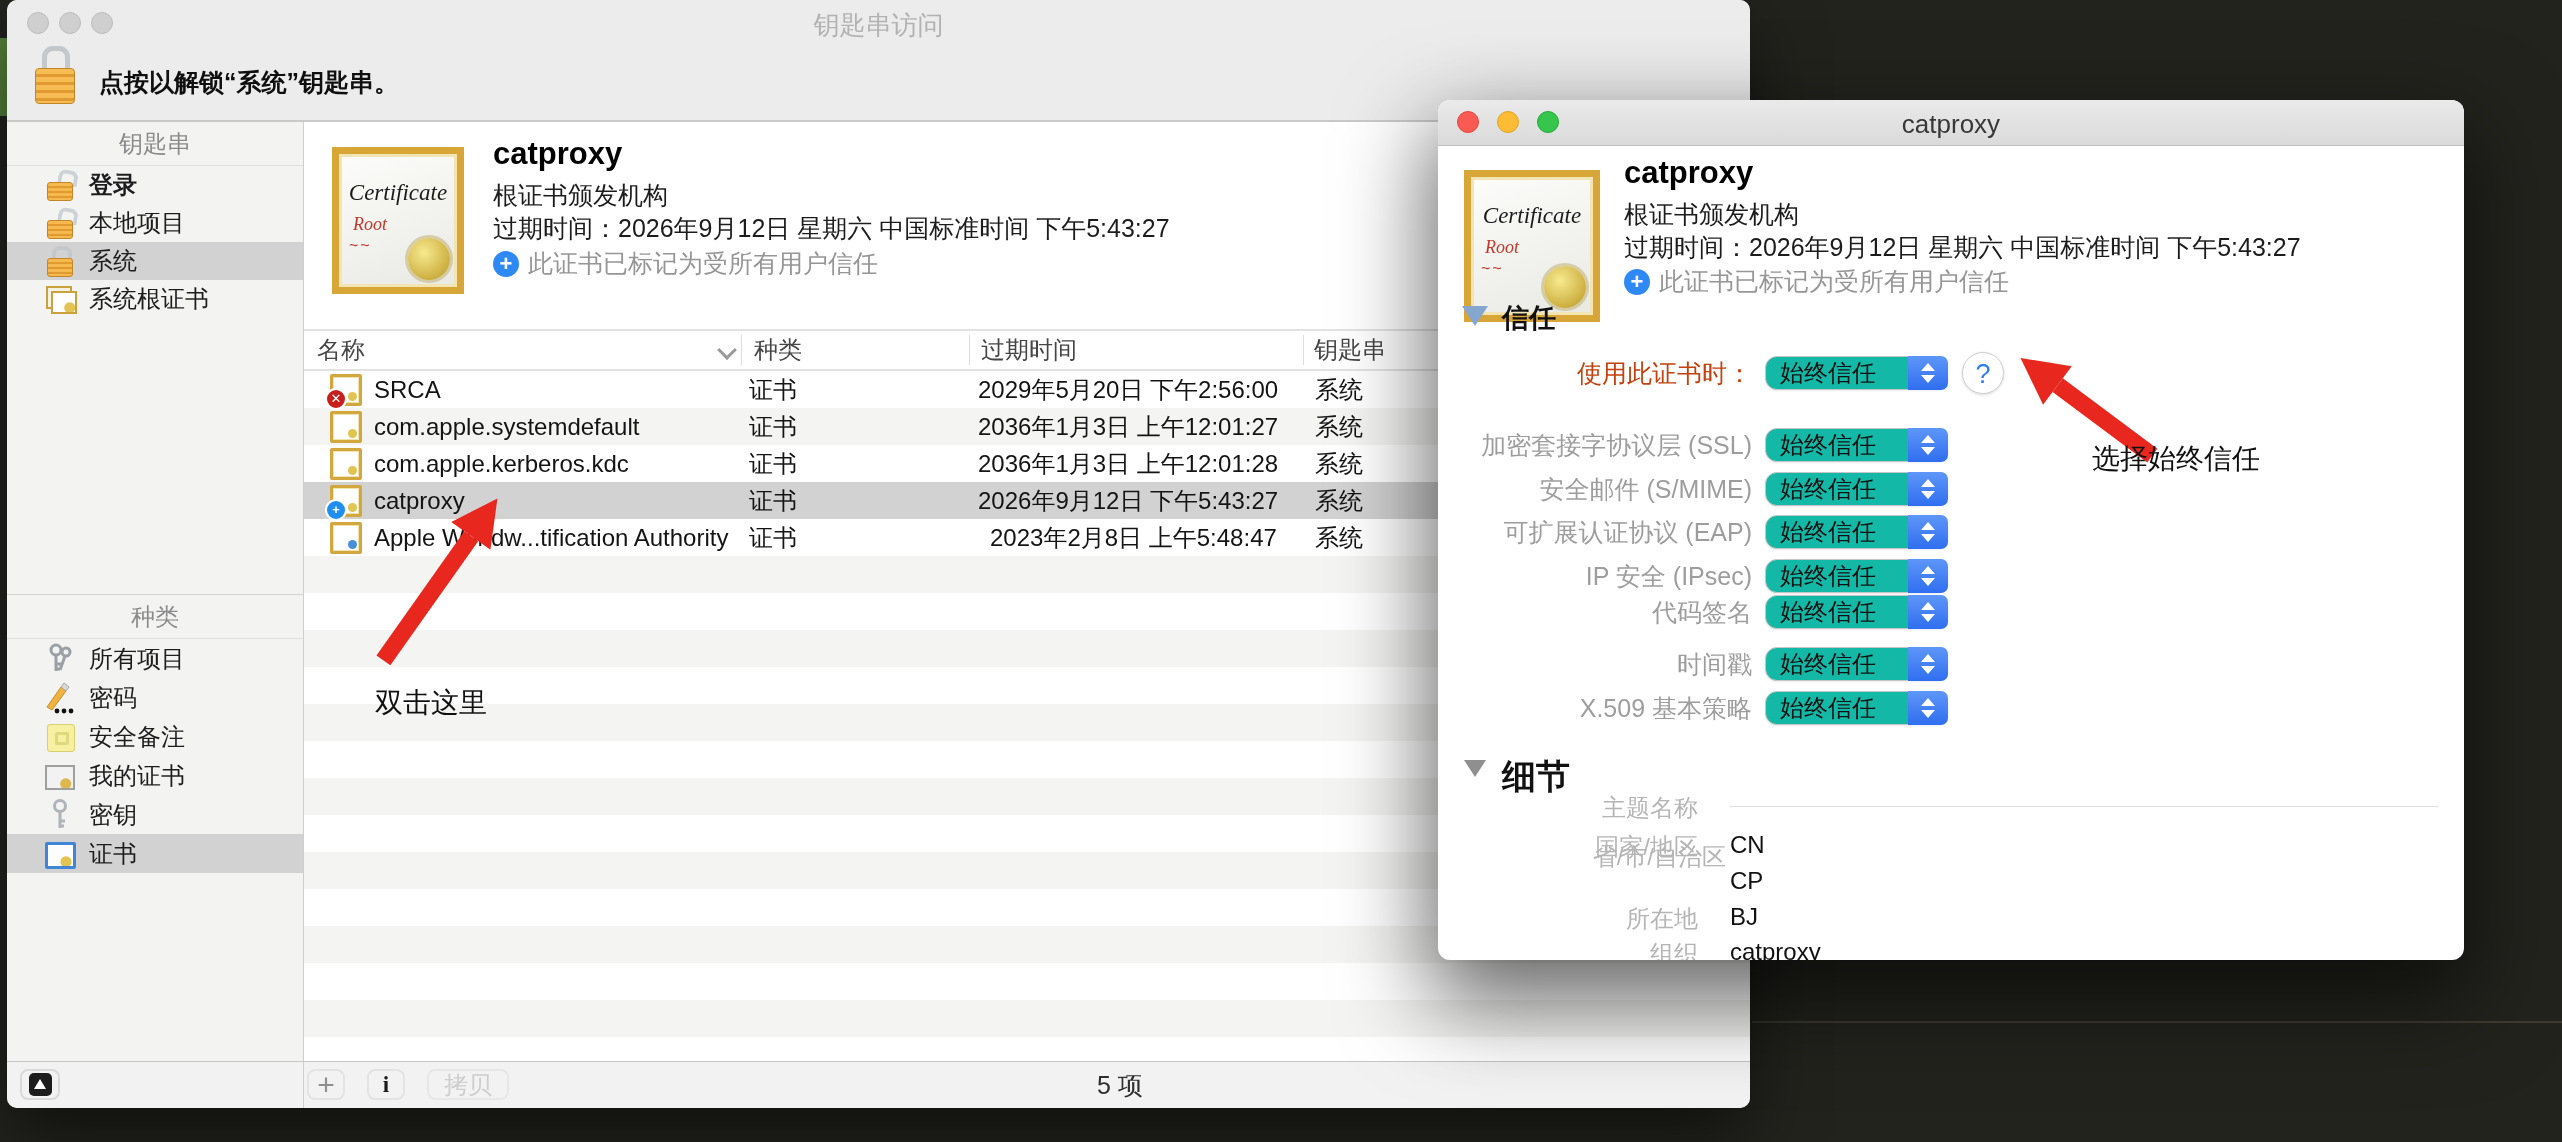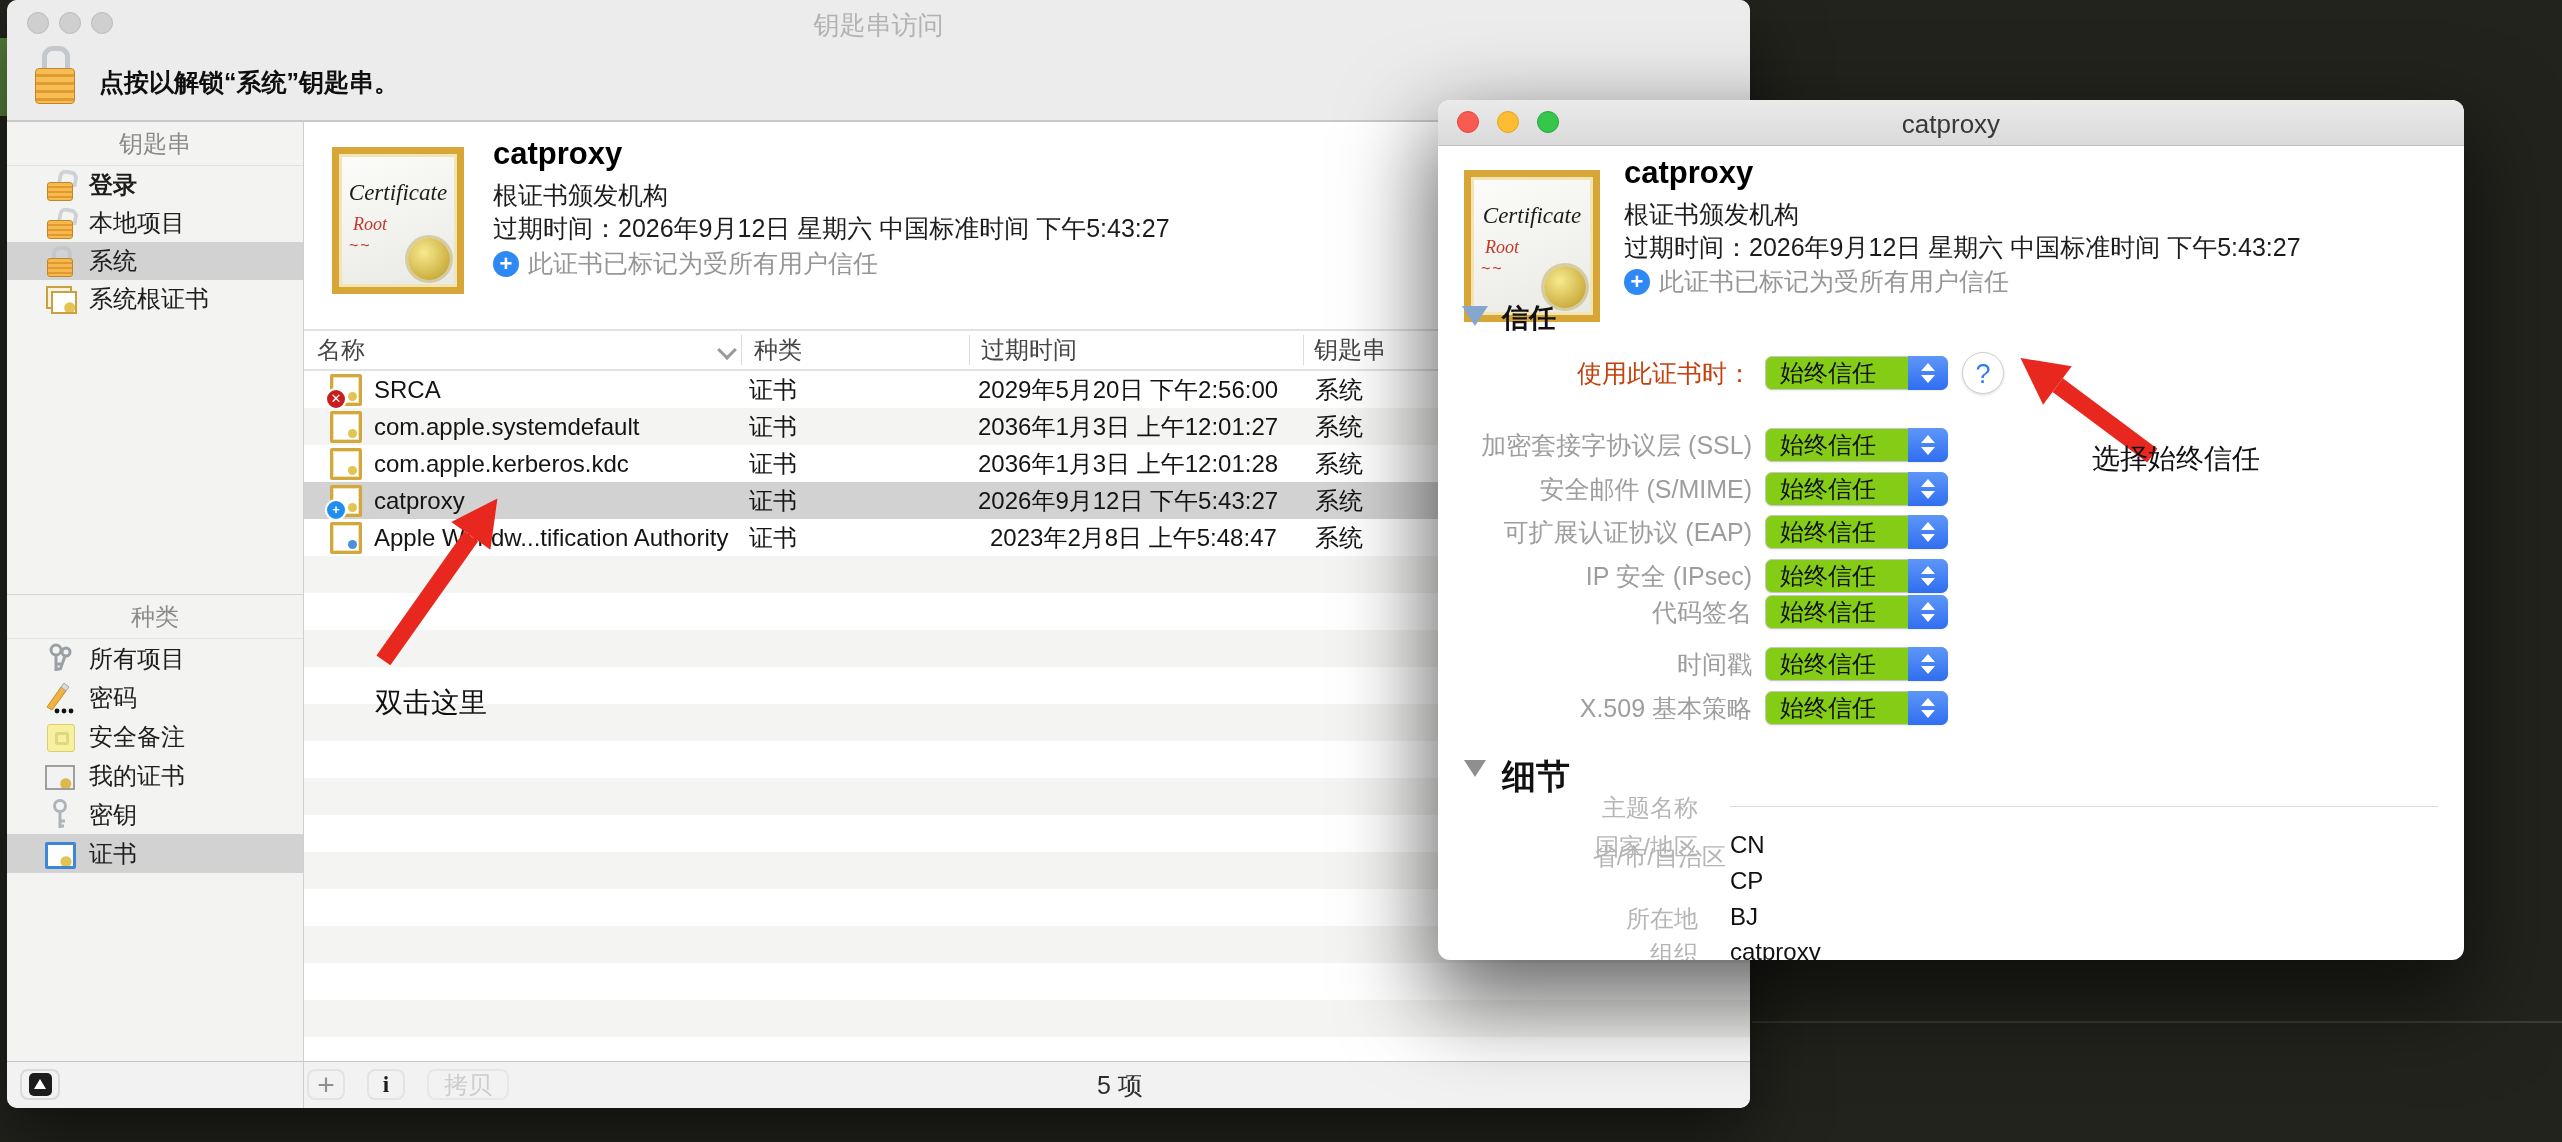--- a/index.html
+++ b/index.html
@@ -118,21 +118,21 @@
   .dot.green{background:#36c64c;border:1px solid #24a839;}
   .ov-title{position:absolute;top:9px;left:0;right:0;text-align:center;font-size:26px;color:#383838;}
 
   .tri{width:0;height:0;border-left:13px solid transparent;border-right:13px solid transparent;border-top:20px solid #85a6cf;position:absolute;}
   .tri.gray{border-left-width:11px;border-right-width:11px;border-top-width:17px;border-top-color:#8f8f8f;}
   .sect-label{position:absolute;font-weight:bold;color:#111;}
 
   .trust-row{position:absolute;left:0;right:0;height:34px;}
   .tlabel{position:absolute;left:0;top:0;width:314px;height:34px;line-height:34px;text-align:right;font-size:25px;color:#9d9d9d;white-space:nowrap;}
   .tlabel.dark{color:#c2410c;}
-  .dd{position:absolute;left:327px;top:0;width:183px;height:34px;background:#84cc16;border:1px solid #c6c6c6;border-radius:7px;
+  .dd{position:absolute;left:327px;top:0;width:183px;height:34px;background:#14b8a6;border:1px solid #c6c6c6;border-radius:12px;
     box-sizing:border-box;box-shadow:0 1px 2px rgba(0,0,0,.08);}
   .dd .txt{position:absolute;left:14px;top:0;height:32px;line-height:32px;font-size:24px;color:#111;}
   .dd .cap{position:absolute;right:-1px;top:-1px;bottom:-1px;width:40px;border-radius:0 7px 7px 0;
     background:linear-gradient(#5e97f8,#2f6ef0);}
   .dd .cap::before{content:'';position:absolute;left:13px;top:7px;border:7px solid transparent;border-bottom:8px solid #fff;border-top:none;}
   .dd .cap::after{content:'';position:absolute;left:13px;bottom:7px;border:7px solid transparent;border-top:8px solid #fff;border-bottom:none;}
   .help-btn{position:absolute;left:524px;top:-4px;width:42px;height:42px;border-radius:50%;background:#fff;border:1px solid #cfcfcf;
     box-shadow:0 1px 3px rgba(0,0,0,.15);color:#2f7cf6;font-size:27px;text-align:center;line-height:42px;box-sizing:border-box;}
 
   .dlabel{position:absolute;left:0;width:260px;text-align:right;font-size:24px;color:#b5b5b5;white-space:nowrap;}

